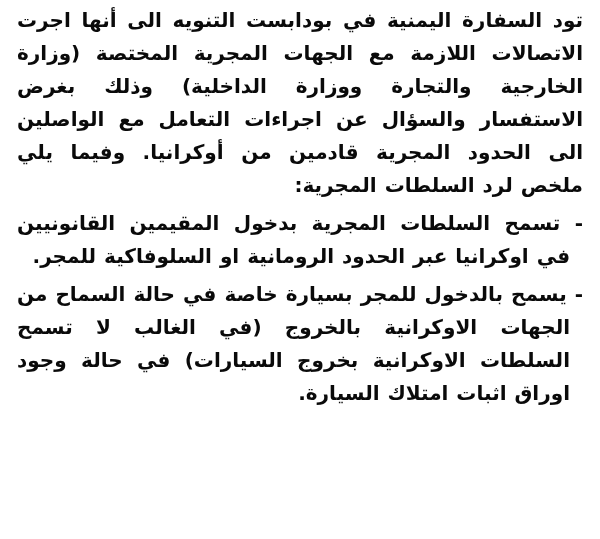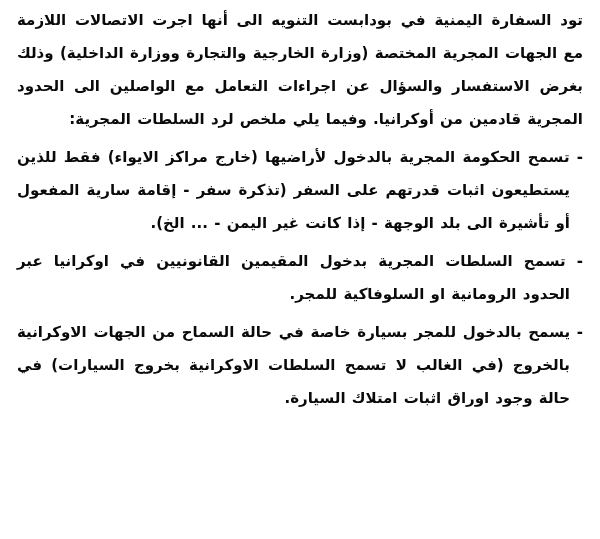--- a/index.html
+++ b/index.html
@@ -11,21 +11,21 @@
     position: relative;
     width: 600px;
     height: 539px;
     box-sizing: border-box;
     background: #ffffff;
     color: #0a0a0a;
     direction: rtl;
     unicode-bidi: embed;
     font-family: "DejaVu Sans", sans-serif;
     font-weight: bold;
-    font-size: 15px;
+    font-size: 20px;
     padding: 4px 17px 0 17px;
     overflow: hidden;
   }
   .para {
     margin: 0 0 5px 0;
     text-align: justify;
     line-height: 33px;
     word-spacing: 1px;
   }
   
@@ -34,18 +34,17 @@
     text-indent: -13px;
   }
 </style>
 </head>
 <body>
 
 <div class="page">
   <p class="para intro">تود السفارة اليمنية في بودابست التنويه الى أنها اجرت الاتصالات اللازمة مع الجهات المجرية المختصة (وزارة الخارجية والتجارة ووزارة الداخلية) وذلك بغرض الاستفسار والسؤال عن اجراءات التعامل مع الواصلين الى الحدود المجرية قادمين من أوكرانيا. وفيما يلي ملخص لرد السلطات المجرية:</p>
 
 
-  <p class="para point">- تسمح الحكومة المجرية بالدخول لأراضيها (خارج مراكز الايواء) فقط للذين يستطيعون اثبات قدرتهم على السفر (تذكرة سفر - إقامة سارية المفعول أو تأشيرة الى بلد الوجهة - إذا كانت غير اليمن - ... الخ).</p>
 
   <p class="para point">- تسمح السلطات المجرية بدخول المقيمين القانونيين في اوكرانيا عبر الحدود الرومانية او السلوفاكية للمجر.</p>
 
   <p class="para point">- يسمح بالدخول للمجر بسيارة خاصة في حالة السماح من الجهات الاوكرانية بالخروج (في الغالب لا تسمح السلطات الاوكرانية بخروج السيارات) في حالة وجود اوراق اثبات امتلاك السيارة.</p>
 </div>
 
 </body></html>

